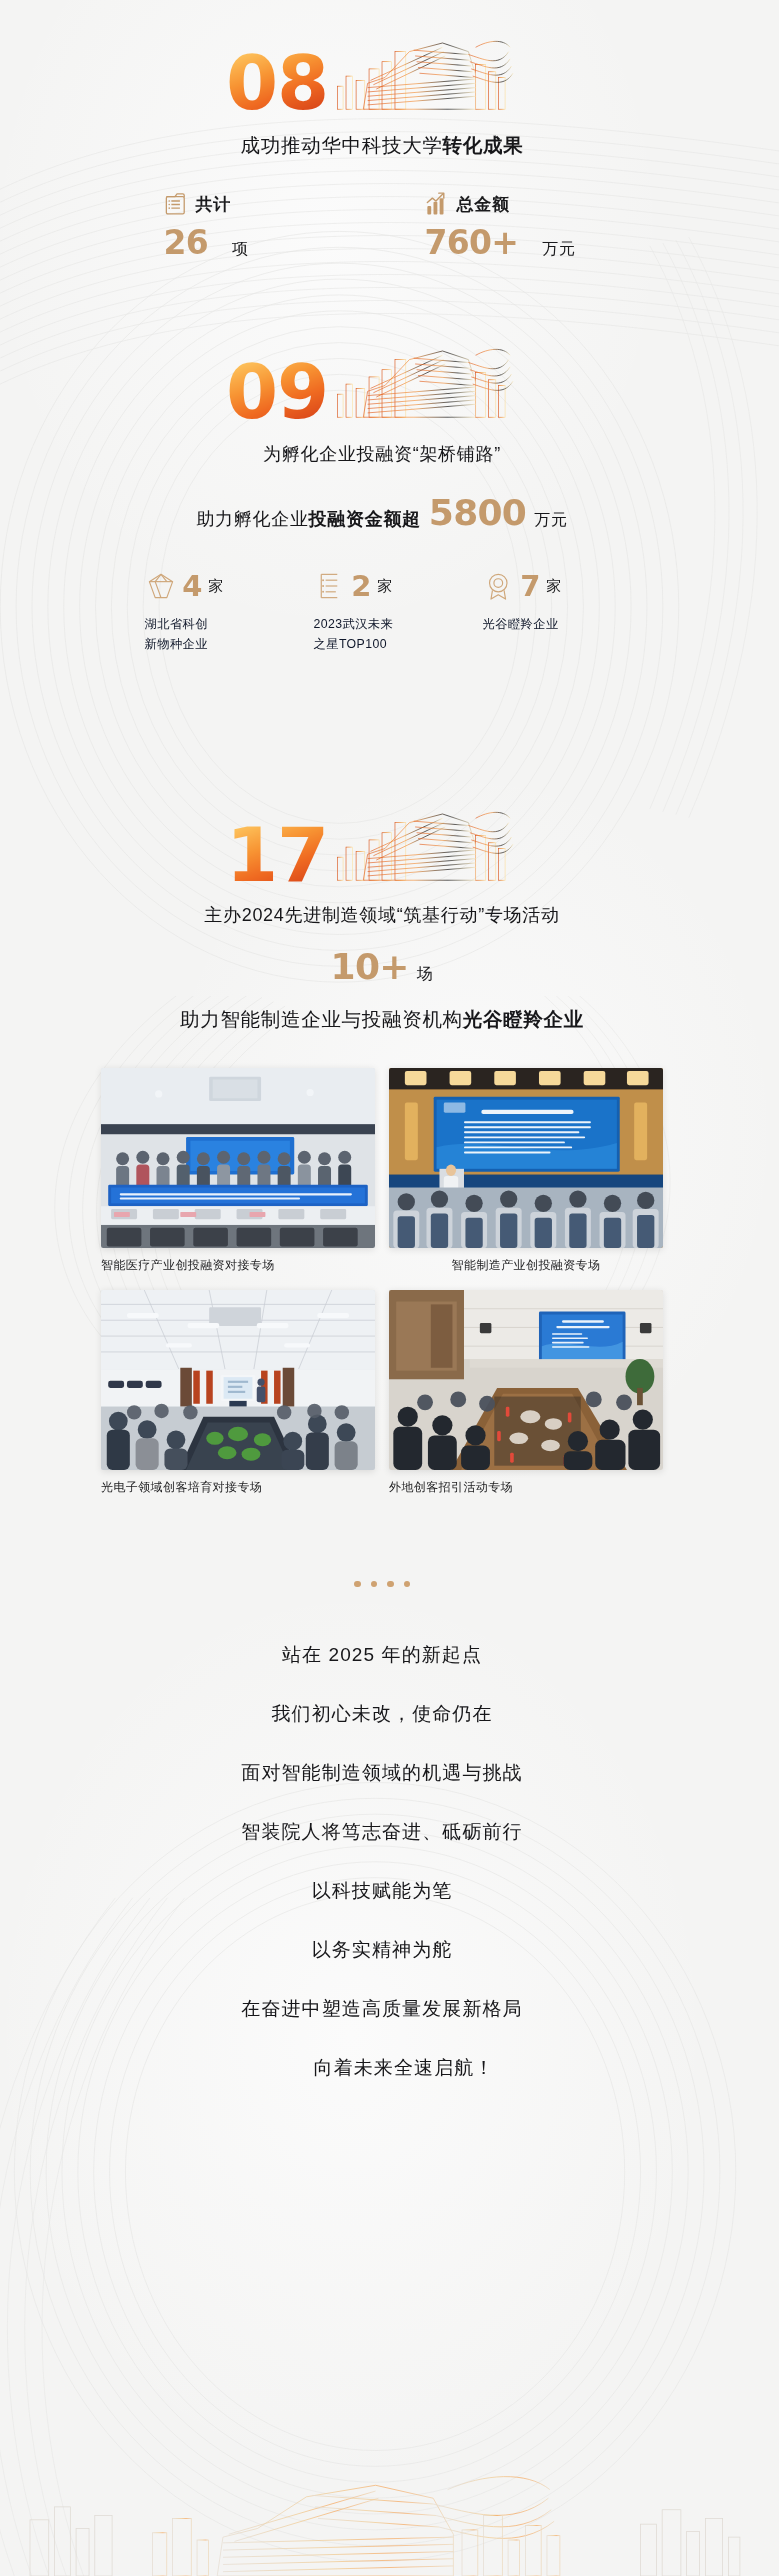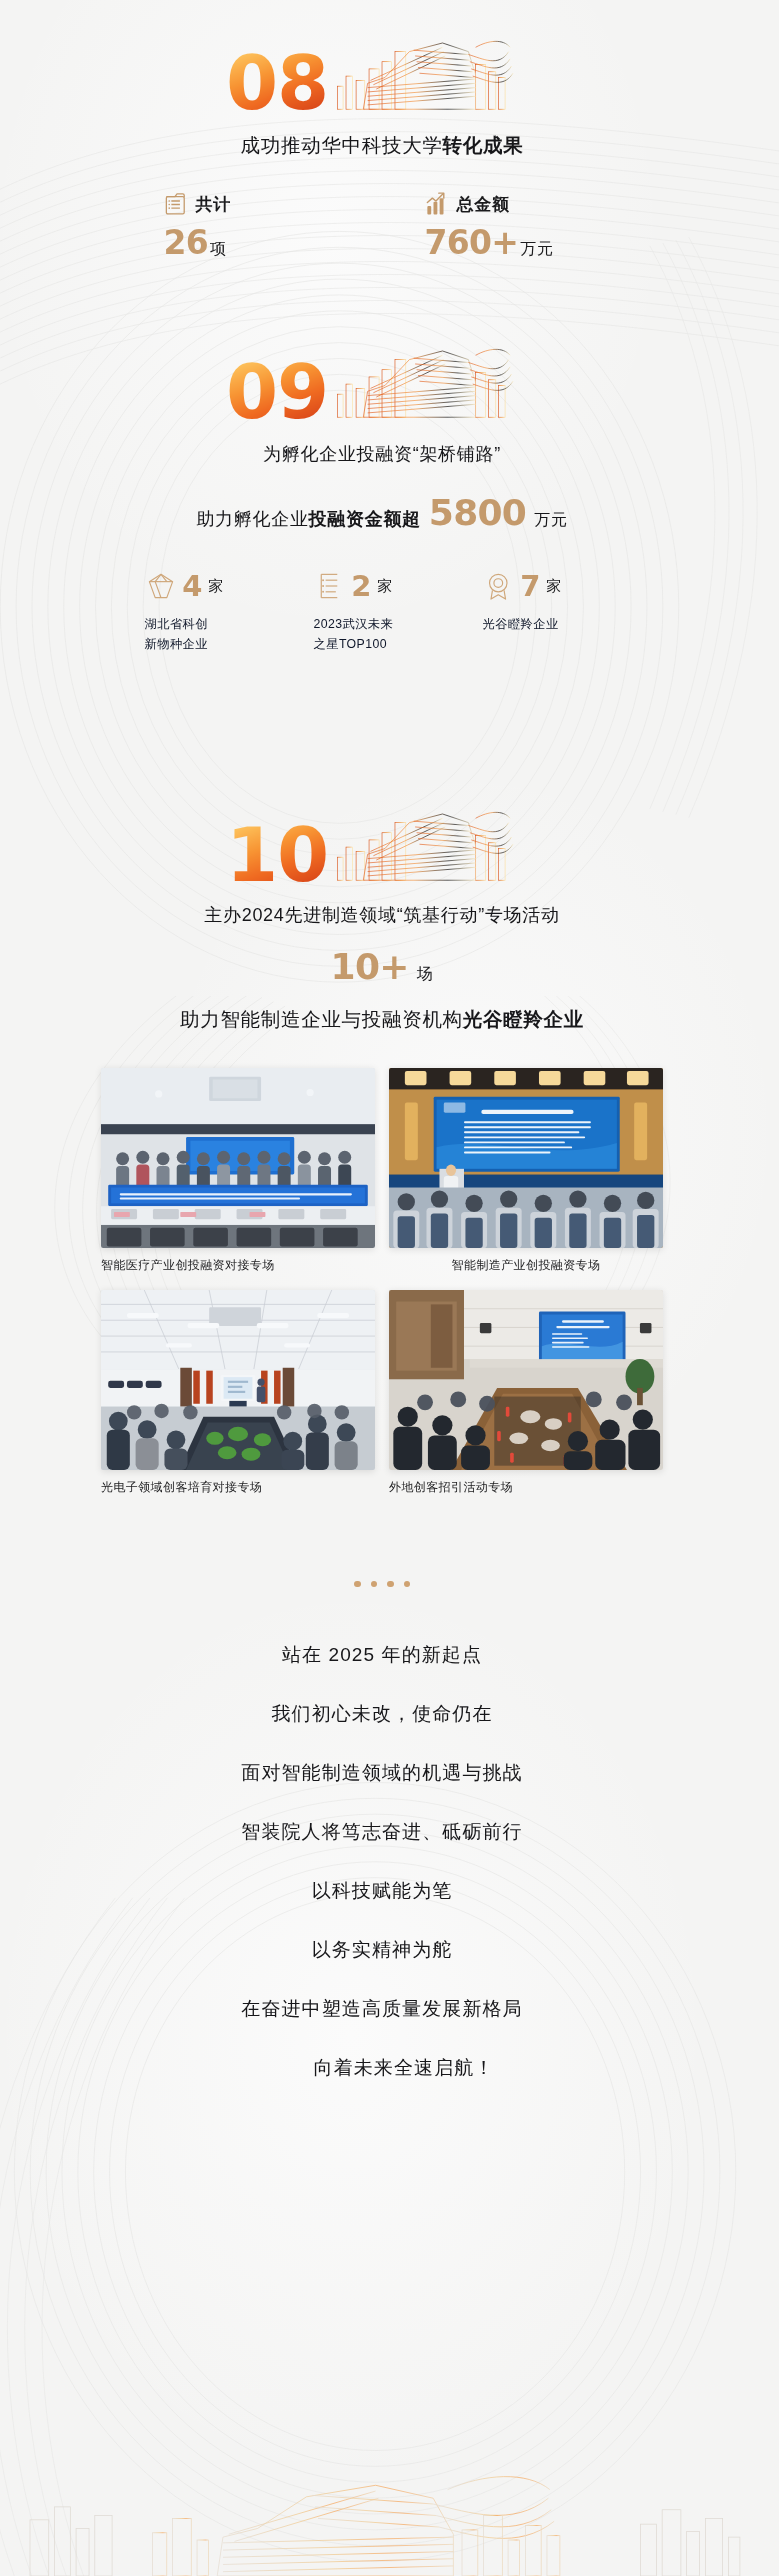--- a/index.html
+++ b/index.html
@@ -36,21 +36,21 @@
   
   .headline { text-align:center; font-size:19.5px; letter-spacing:0.7px; color:#17171a; }
   .headline .b { font-weight:700; }
   .headline.sm { font-size:18px;text-align:center; }
 
   
   .stat-row2 { display:flex; justify-content:center; gap:85px; }
   .stat-cell { width:176px; }
   .stat-top { display:flex; align-items:center; gap:8px; }
   .stat-top .lbl { font-size:17px; font-weight:700; color:#1b1b1d; letter-spacing:0.7px; }
-  .stat-bot { margin-top:8px; display:flex; align-items:baseline; gap:2px; }
+  .stat-bot { margin-top:8px; display:flex; align-items:baseline; gap:24px; }
   .stat-num {
     font-size:33px; font-weight:700; color:#c49a6c; line-height:1;
     font-family:"DejaVu Sans","Liberation Sans",sans-serif; letter-spacing:-0.7px;
   }
   .stat-unit { font-size:16px; color:#1b1b1d; letter-spacing:0.7px; }
 
   
   .amount-line { display:flex; align-items:baseline; justify-content:center; gap:8px; }
   .amount-line .txt { font-size:18px; letter-spacing:0.7px; color:#17171a; }
   .amount-line .txt .b { font-weight:700; }
@@ -419,21 +419,21 @@
           <div>光谷瞪羚企业</div>
           <div></div>
         </div>
       </div>
     </div>
   </div>
 
   <div style="padding-top:130px;">
     <div class="sec-head">
       <div class="inner">
-        <span class="big-num">10</span>
+        <span class="big-num">17</span>
         <span class="bld">
           <svg width="180" height="85" viewBox="0 0 250 118">
             <g stroke="url(#bg8b)" fill="none" stroke-width="0.9">
               <rect x="4" y="78" width="8" height="32"></rect>
                 <rect x="16" y="64" width="9" height="46"></rect>
               <rect x="30" y="70" width="12" height="40"></rect>
                 <rect x="48" y="54" width="14" height="56"></rect>
               <rect x="66" y="44" width="13" height="66"></rect>
                 <rect x="84" y="30" width="15" height="80"></rect>
               <rect x="196" y="48" width="14" height="62"></rect>

